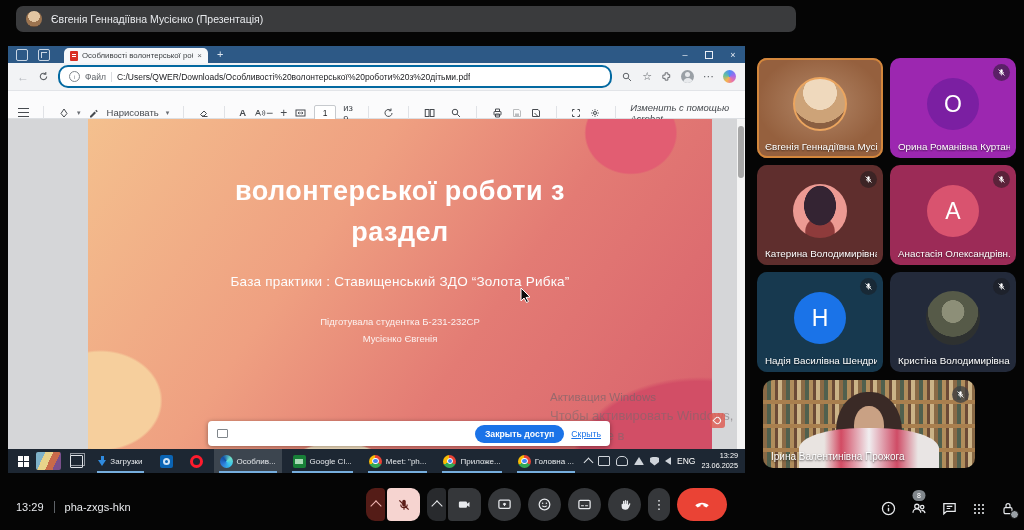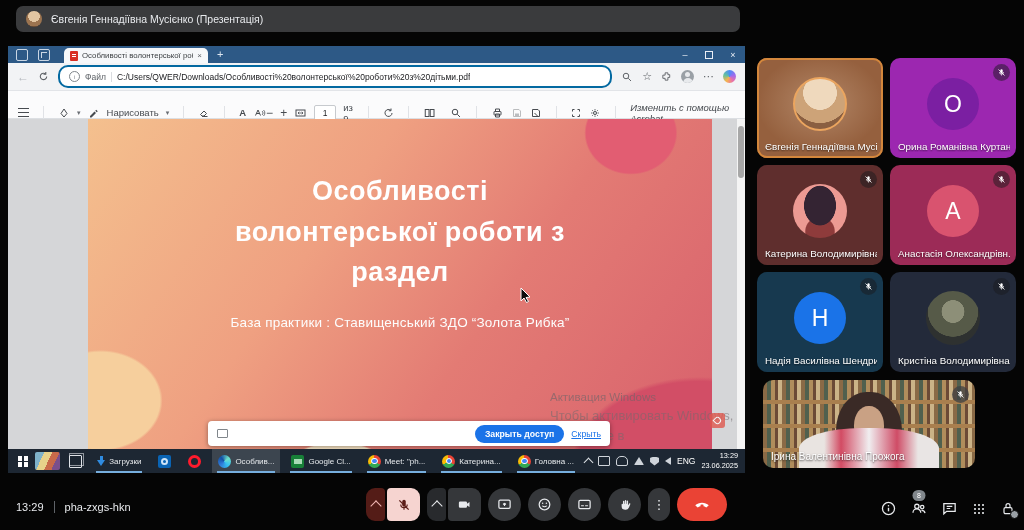--- a/index.html
+++ b/index.html
@@ -1,19 +1,19 @@
 <!DOCTYPE html>
 <html><head>
 <meta charset="utf-8">
 <style>
   html,body{margin:0;padding:0;background:#000;}
   .stage{position:relative;width:1024px;height:530px;background:#050505;overflow:hidden;
          font-family:"Liberation Sans","DejaVu Sans",sans-serif;}
   
-  .pbar{position:absolute;left:16px;top:6px;width:724px;height:26px;background:#3a3b3d;border-radius:7px;
+  .pbar{position:absolute;left:16px;top:6px;width:780px;height:26px;background:#3a3b3d;border-radius:7px;
         display:flex;align-items:center;gap:9px;padding:0 10px;box-sizing:border-box;}
   .pbar .av{width:16px;height:16px;border-radius:50%;flex:0 0 auto;
         background:radial-gradient(circle at 50% 32%,#e3c6a2 0 42%,#9c7450 43% 75%,#6e4e36 76%);}
   .pbar .lbl{color:#e8eaed;font-size:10.5px;white-space:nowrap;overflow:hidden;}
   
   .share{position:absolute;left:8px;top:46px;width:737px;height:425px;background:#fff;}
   .tb{height:17px;background:#2d5986;display:flex;align-items:center;padding-left:8px;}
   .tbi{width:10px;height:10px;margin-right:10px;border:1px solid #c9d6e4;border-radius:2px;position:relative;}
   .tbi.grid::after{content:"";position:absolute;inset:2px;border-left:1px solid #c9d6e4;border-top:1px solid #c9d6e4;}
   .tab{margin-left:4px;height:15px;align-self:flex-end;width:132px;background:#f6f8fa;border-radius:5px 5px 0 0;
@@ -319,25 +319,28 @@
             </svg>
         </span>
         <span class="pbd"></span>
         <span>Изменить с помощью Acrobat</span>
       </div>
     </div>
 
     <div class="pa">
       <div class="slide">
         <div class="st">
-          <div>Особливості</div>
           <div>волонтерської роботи з</div>
           <div>раздел</div>
         </div>
         <div class="ss">База практики : Ставищенський ЗДО “Золота Рибка”</div>
+        <div class="sc">
+          <div>Підготувала  студентка Б-231-232СР</div>
+          <div>Мусієнко Євгенія</div>
+        </div>
       </div>
 
       <div class="wm">
         <span>Активация Windows</span>
         <span class="s">Чтобы активировать Windows, перейдите в</span>
         <span class="s">раздел “Параметры”</span>
       </div>
 
       <div class="notice">
         <span class="monic"></span>
@@ -377,21 +380,21 @@
       <div class="titem open">
         <span class="classic"></span>
         <span>Google Cl...</span>
       </div>
       <div class="titem open">
         <span class="chromeic"></span>
         <span>Meet: "ph...</span>
       </div>
       <div class="titem open">
         <span class="chromeic"></span>
-        <span>Катерина...</span>
+        <span>Приложе...</span>
       </div>
       <div class="titem open">
         <span class="chromeic"></span>
         <span>Головна ...</span>
       </div>
       <div class="tray">
         <span class="chev-s"></span>
         <span class="tic"></span>
         <span class="tic cloud"></span>
         <span class="tic net"></span>

